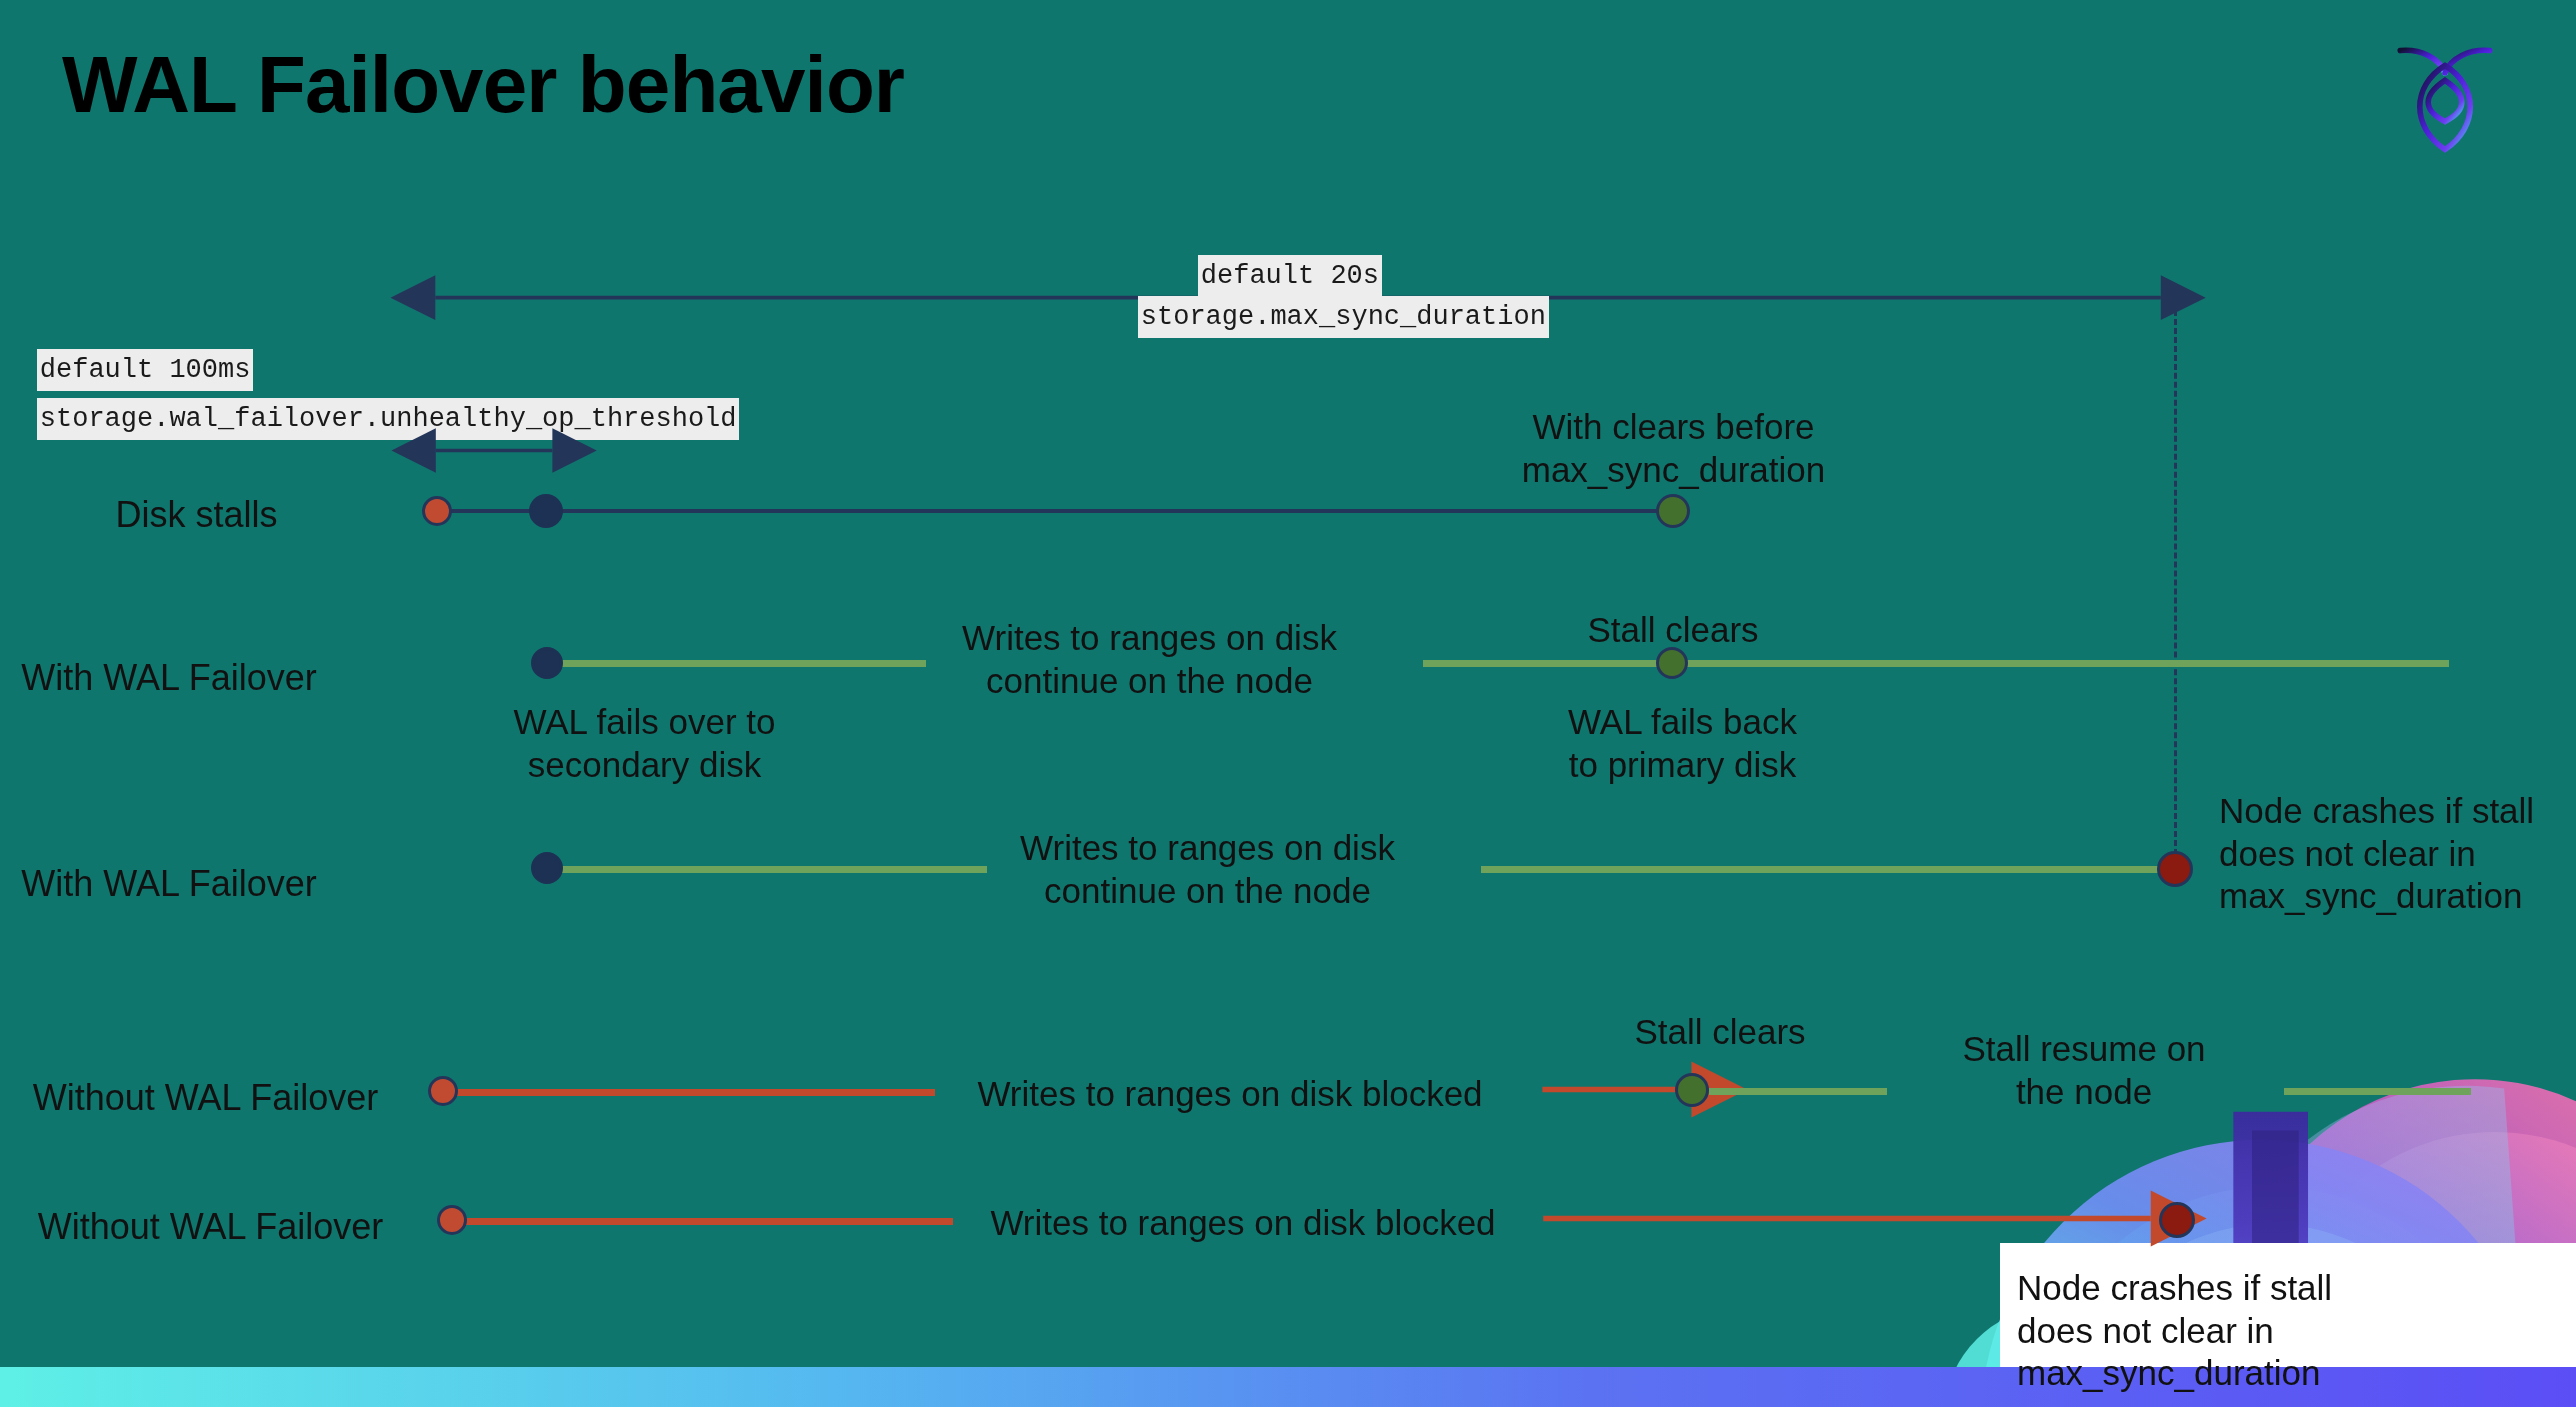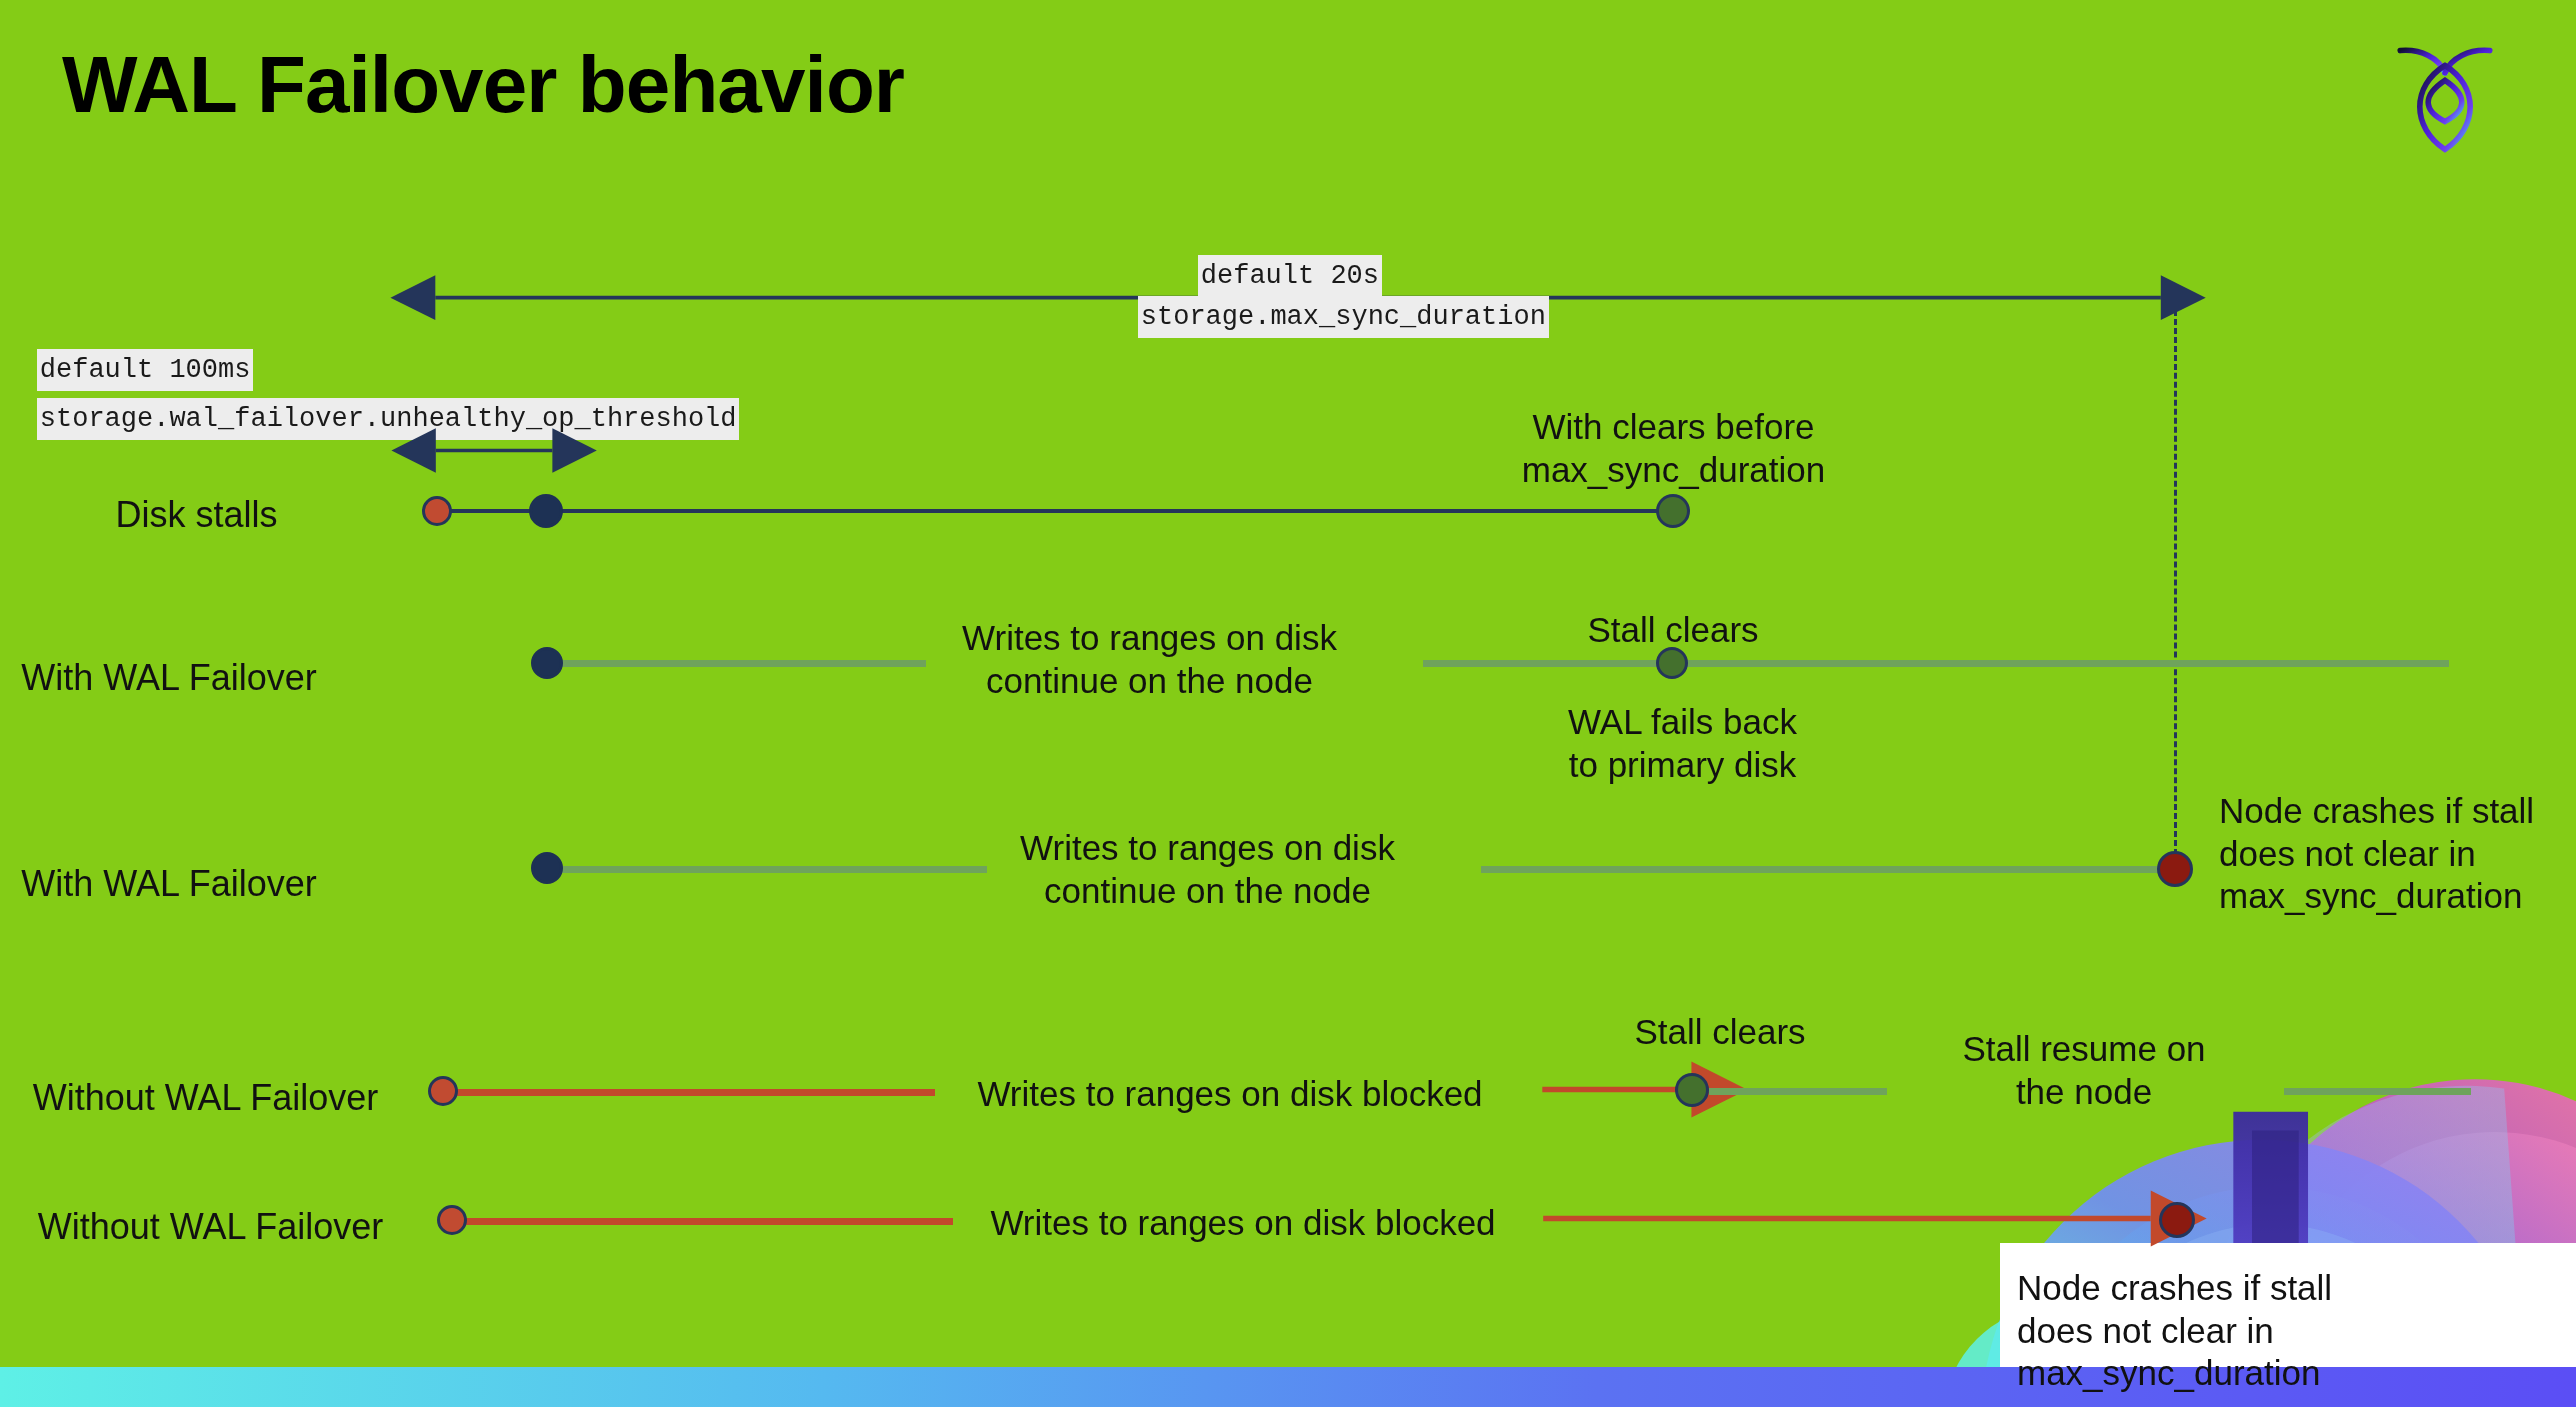--- a/index.html
+++ b/index.html
@@ -3,21 +3,21 @@
 <meta charset="utf-8">
 <style>
   html,body{margin:0;padding:0;}
   body{
     width:2576px;height:1408px;
     background:#ffffff;
     font-family:"Liberation Sans", sans-serif;
     overflow:hidden;
     position:relative;
   }
-  .slide{position:absolute;inset:0;overflow:hidden;background:#84cc16;padding-left:7px;}
+  .slide{position:absolute;inset:0;overflow:hidden;background:#0f766e;padding-left:7px;}
 
   
   .title{
     position:absolute;left:62px;top:39px;
     font-size:80px;font-weight:bold;color:#000;
     letter-spacing:-0.9px;white-space:nowrap;
   }
 
   
   .logo{position:absolute;left:2389px;top:28px;width:112px;height:131px;}
@@ -187,20 +187,22 @@
 
   <div class="line ln-green" style="left:548px;top:660px;width:378px;"></div>
   <div class="line ln-green" style="left:1423px;top:660px;width:1026px;"></div>
 
   <div class="dot dot-navy" style="left:531px;top:647px;width:32px;height:32px;"></div>
   <div class="dot dot-green" style="left:1656px;top:647px;width:32px;height:32px;"></div>
 
   <div class="note" style="left:944px;top:617px;width:411px;">Writes to ranges on disk
 continue on the node</div>
   <div class="note" style="left:1533px;top:609px;width:280px;">Stall clears</div>
+  <div class="note" style="left:467px;top:701px;width:355px;">WAL fails over to
+secondary disk</div>
   <div class="note" style="left:1533px;top:701px;width:299px;">WAL fails  back
 to primary disk</div>
 
   <div class="rowlabel" style="left:0px;top:863px;width:338px;">With WAL Failover</div>
 
   <div class="line ln-green" style="left:548px;top:866px;width:439px;"></div>
   <div class="line ln-green" style="left:1481px;top:866px;width:697px;"></div>
 
   <div class="dot dot-navy" style="left:531px;top:852px;width:32px;height:32px;"></div>
   <div class="dot dot-darkred" style="left:2157px;top:851px;width:36px;height:36px;"></div>

